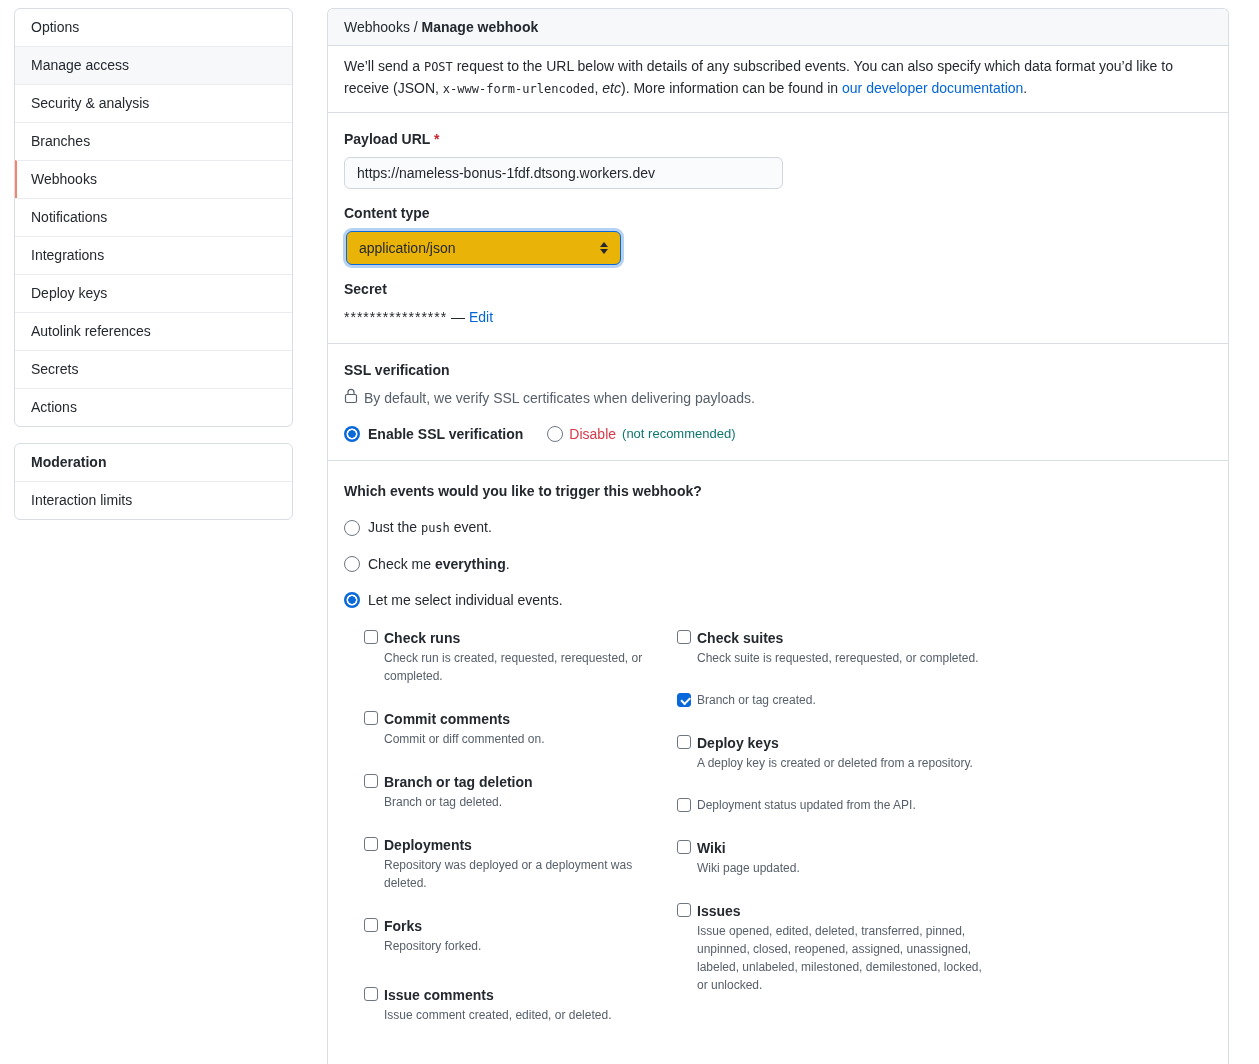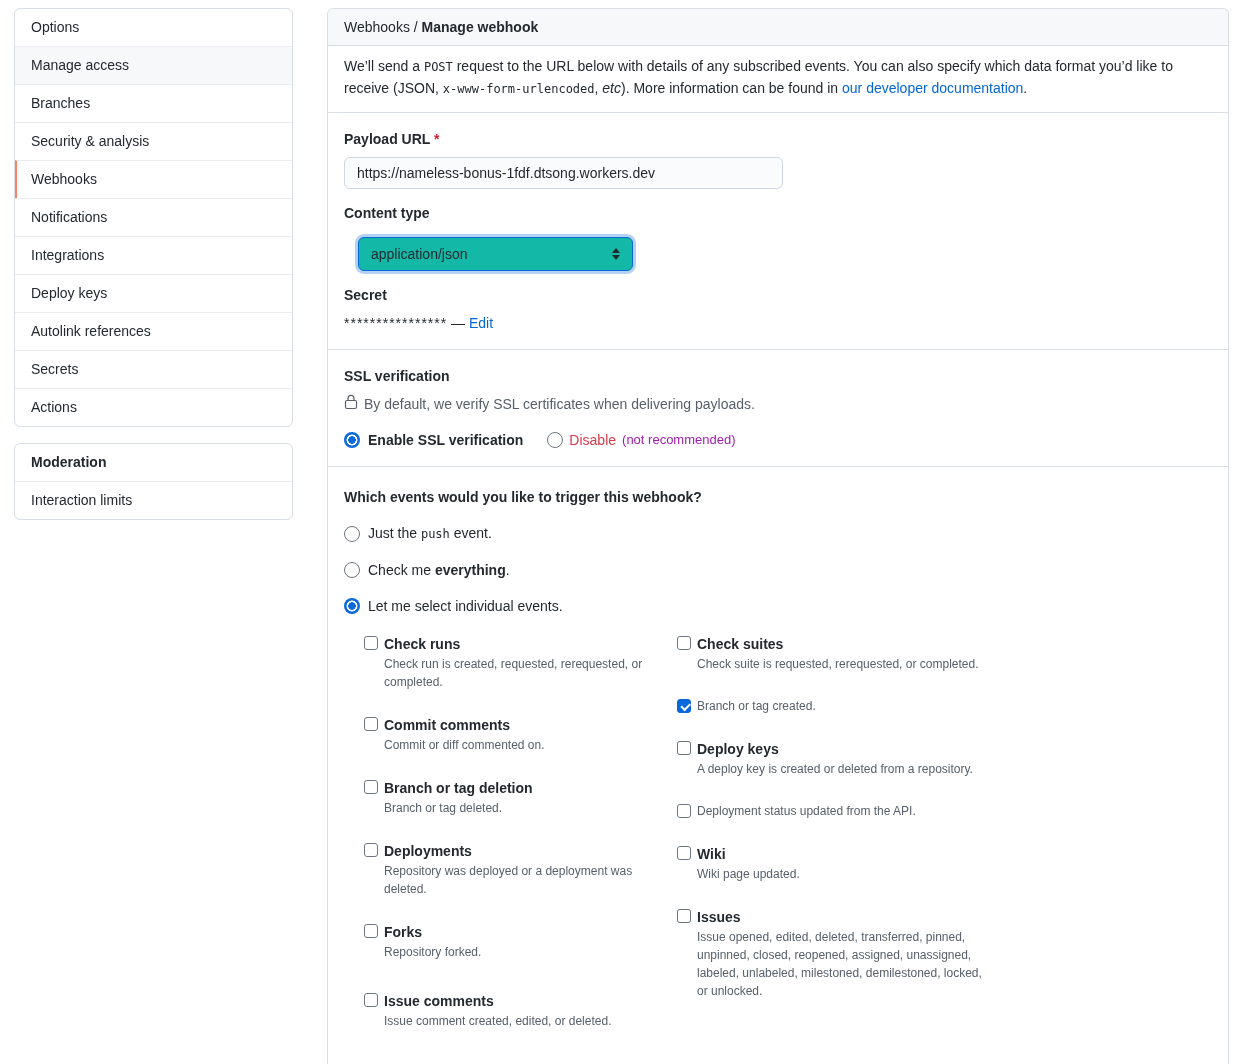--- a/index.html
+++ b/index.html
@@ -80,27 +80,27 @@
     border: 1px solid #d0d7de;
     border-radius: 6px;
     outline: none;
   }
   .select-box {
     width: 275px;
     height: 34px;
     border: 1px solid #0969da;
     border-radius: 6px;
     box-shadow: 0 0 0 3px rgba(9,105,218,0.3);
-    background: #14b8a6;
+    background: #eab308;
     display: flex;
     align-items: center;
     justify-content: space-between;
     padding: 0 12px;
     cursor: pointer;
-    margin: 14px;
+    margin: 2px;
   }
   .select-arrows { display: flex; flex-direction: column; align-items: center; gap: 2px; }
   .tri-up { width: 0; height: 0; border-left: 4px solid transparent; border-right: 4px solid transparent; border-bottom: 5px solid #24292f; }
   .tri-down { width: 0; height: 0; border-left: 4px solid transparent; border-right: 4px solid transparent; border-top: 5px solid #24292f; }
   .secret-row { line-height: 20px; margin-top: 2px; }
   .masked { letter-spacing: 1px; }
 
   
   .ssl-heading { font-weight: 600; line-height: 20px; margin: 0 0 8px 0; }
   .ssl-note { display: flex; align-items: flex-start; gap: 6px; color: #57606a; line-height: 20px; margin-bottom: 16px; }
@@ -111,21 +111,21 @@
     border: 1px solid #6e7781;
     background: #fff;
     cursor: pointer;
   }
   .radio.checked {
     border: 0;
     background: radial-gradient(circle, #0969da 0 3.5px, #ffffff 4px 5.2px, #0969da 5.8px);
   }
   .bold { font-weight: 600; }
   .danger { color: #d73a49; }
-  .danger-note { color: #a21caf; font-size: 13px; }
+  .danger-note { color: #0f766e; font-size: 13px; }
   .disable-group { margin-left: 16px; display: flex; align-items: center; gap: 6px; }
 
   
   .events-question { font-weight: 600; line-height: 20px; margin: 4px 0 16px 0; }
   .event-radio-row { display: flex; align-items: center; gap: 8px; line-height: 20px; margin-bottom: 16px; }
   .events-grid { display: flex; margin: 18px 0 0 20px; }
   .events-col { width: 313px; flex: none; }
   .event-item { position: relative; padding-left: 20px; margin-bottom: 24px; }
   .event-item.extra-gap { margin-top: 30px; }
   .event-checkbox {
@@ -151,22 +151,22 @@
 </style>
 </head>
 <body>
 
 <div class="page">
 
   <aside class="sidebar">
     <nav class="menu-box">
       <a class="menu-item">Options</a>
       <a class="menu-item hovered">Manage access</a>
+      <a class="menu-item">Security &amp; analysis</a>
       <a class="menu-item">Branches</a>
-      <a class="menu-item">Security &amp; analysis</a>
       <a class="menu-item active">Webhooks</a>
       <a class="menu-item">Notifications</a>
       <a class="menu-item">Integrations</a>
       <a class="menu-item">Deploy keys</a>
       <a class="menu-item">Autolink references</a>
       <a class="menu-item">Secrets</a>
       <a class="menu-item">Actions</a>
     </nav>
     <nav class="menu-box">
       <div class="menu-header">Moderation</div>

